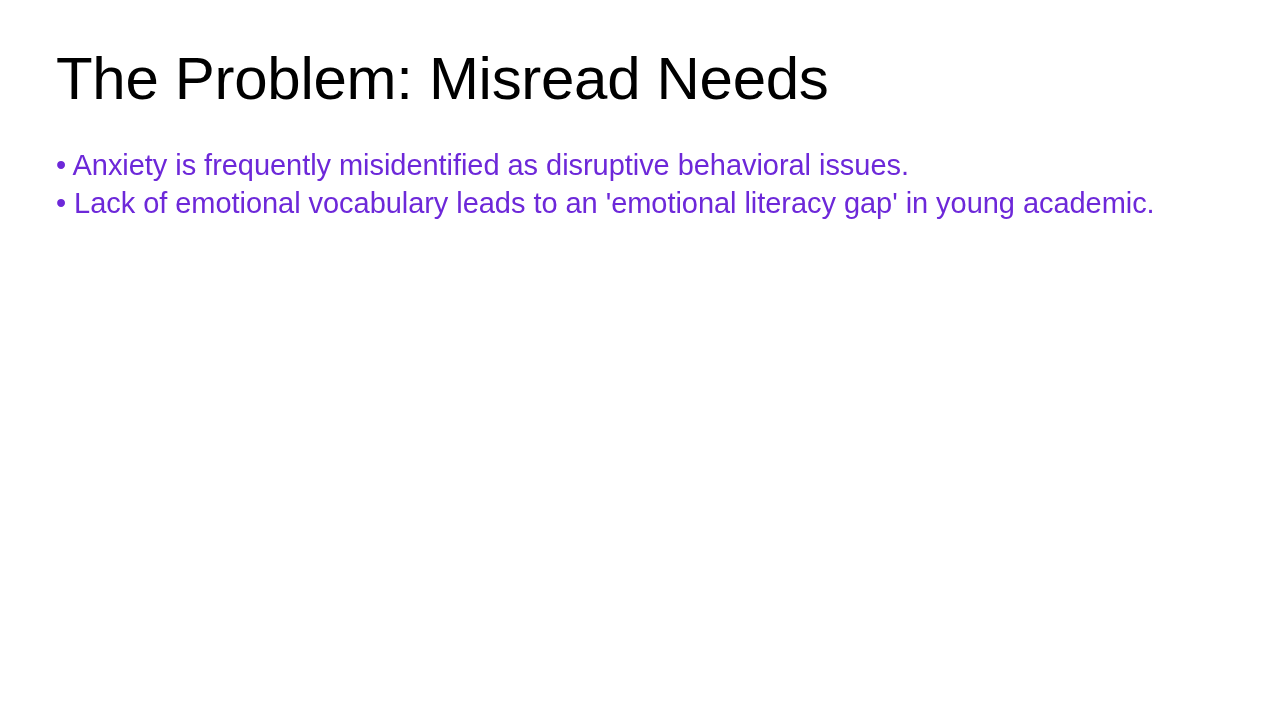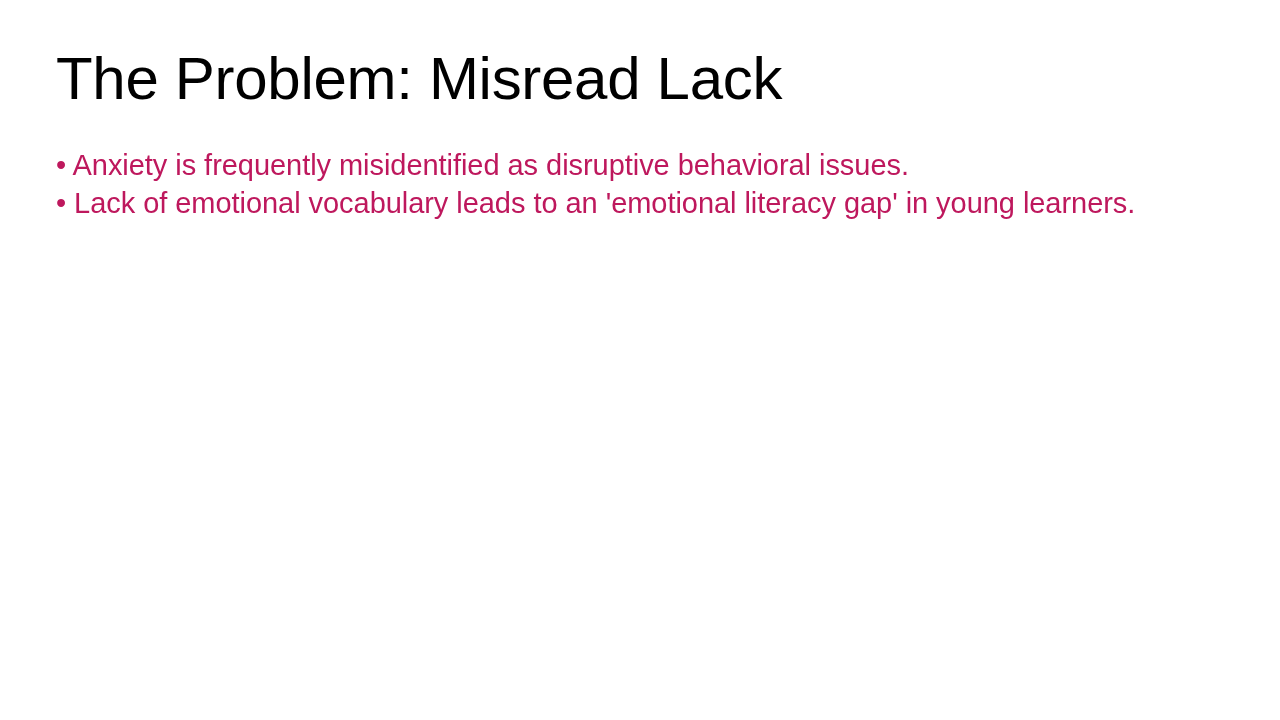--- a/index.html
+++ b/index.html
@@ -45,46 +45,46 @@
     width: 1135px;
   }
 
   .bullet-line {
     margin: 0;
     font-family: "Liberation Sans", sans-serif;
     font-weight: 400;
     font-size: 29px;
     line-height: 38px;
     letter-spacing: -0.05px;
-    color: #be185d;
+    color: #6d28d9;
     text-indent: 0;
     padding: 0;
   }
 
   .bullet-dot {
     display: inline;
   }
 
   .bullet-text {
     display: inline;
   }
 </style>
 </head>
 <body>
 
 <div id="slide">
 
-  <h1 id="slide-title">The Problem: Misread Lack</h1>
+  <h1 id="slide-title">The Problem: Misread Needs</h1>
 
   <div id="body-block">
 
     <p class="bullet-line">
       <span class="bullet-dot">•</span><span class="bullet-text"> Anxiety is frequently misidentified as disruptive behavioral issues.</span>
     </p>
 
     <p class="bullet-line">
-      <span class="bullet-dot">•</span><span class="bullet-text"> Lack of emotional vocabulary leads to an 'emotional literacy gap' in young learners.</span>
+      <span class="bullet-dot">•</span><span class="bullet-text"> Lack of emotional vocabulary leads to an 'emotional literacy gap' in young academic.</span>
     </p>
 
 
   </div>
 
 </div>
 
 </body></html>

